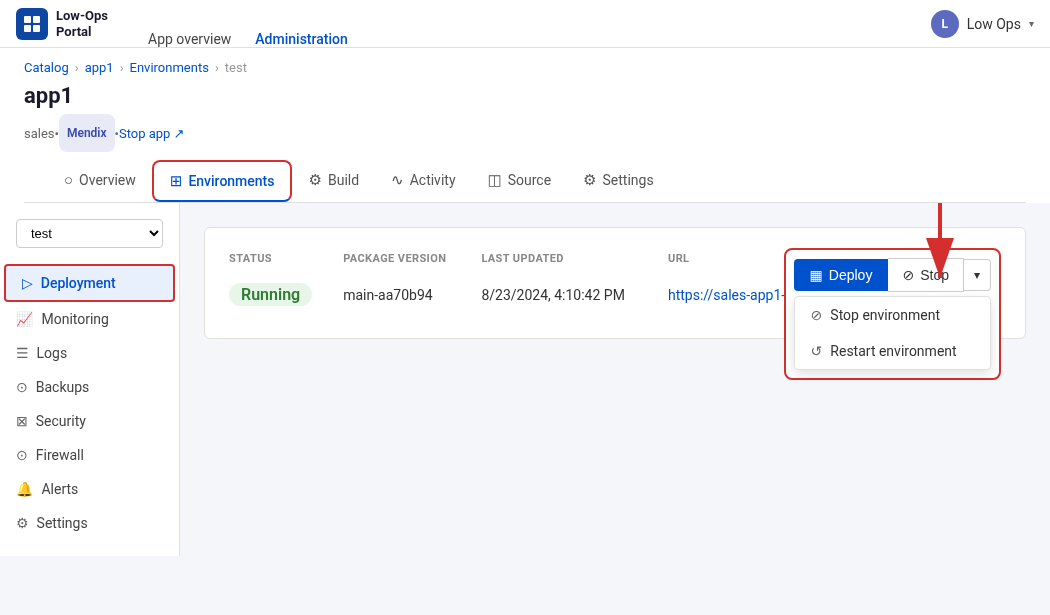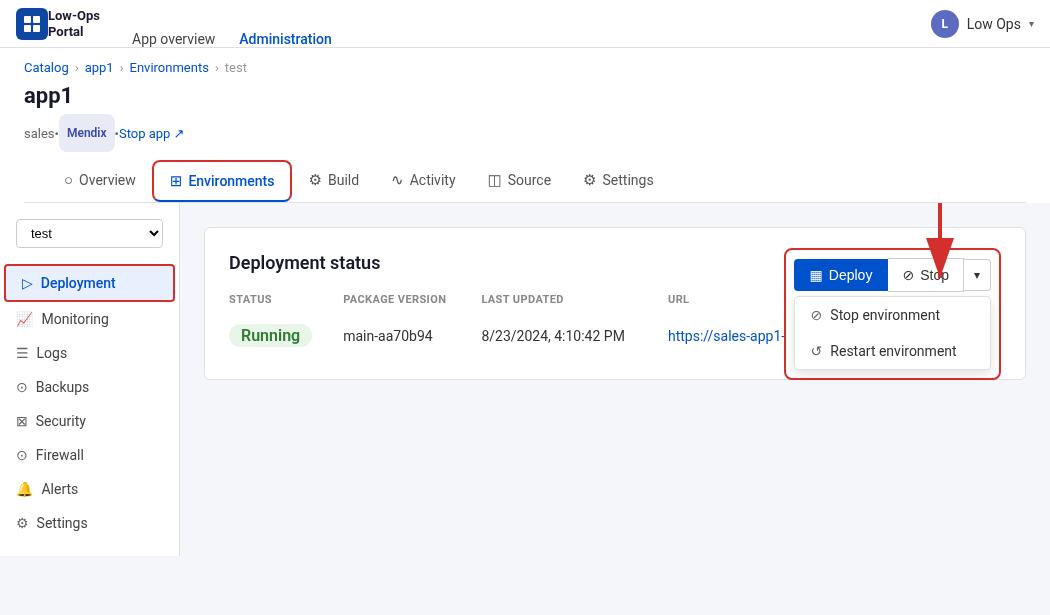--- a/index.html
+++ b/index.html
@@ -4,21 +4,21 @@
   <style>
     * { box-sizing: border-box; margin: 0; padding: 0; }
     body { font-family: -apple-system, BlinkMacSystemFont, 'Segoe UI', Roboto, sans-serif; font-size: 14px; color: #333; background: #f5f6fa; }
 
     
     .topnav {
       display: flex; align-items: center; height: 48px;
       background: #fff; border-bottom: 1px solid #e0e0e0;
       padding: 0 16px; gap: 24px;
     }
-    .logo-area { display: flex; align-items: center; gap: 0; margin-right: 8px; }
+    .logo-area { display: flex; align-items: center; gap: 8px; margin-right: 16px; }
     .logo-box { width: 32px; height: 32px; background: #0d47a1; border-radius: 6px; display: flex; align-items: center; justify-content: center; }
     .logo-box svg { width: 20px; height: 20px; }
     .logo-text { font-size: 13px; font-weight: 700; color: #1a1a2e; line-height: 1.2; }
     .nav-link { font-size: 14px; color: #444; text-decoration: none; cursor: pointer; margin-top: 31px; }
     .nav-link.active { color: #0052cc; font-weight: 500; }
     .topnav-right { margin-left: auto; display: flex; align-items: center; gap: 8px; }
     .user-avatar { width: 28px; height: 28px; background: #5c6bc0; border-radius: 50%; display: flex; align-items: center; justify-content: center; color: #fff; font-weight: 700; font-size: 12px; }
     .user-name { font-size: 14px; color: #333; }
     .chevron { font-size: 10px; color: #666; }
 
@@ -213,21 +213,20 @@
         <defs>
           <marker id="arrowhead" markerWidth="10" markerHeight="7" refX="10" refY="3.5" orient="auto">
             <polygon points="0 0, 10 3.5, 0 7" fill="#d32f2f"></polygon>
           </marker>
         </defs>
         <line x1="30" y1="0" x2="30" y2="75" stroke="#d32f2f" stroke-width="4" marker-end="url(#arrowhead)"></line>
       </svg>
     </div>
 
     <div class="card">
-      <h2 class="card-title">Deployment status</h2>
 
       <table class="status-table">
         <thead>
           <tr>
             <th>STATUS</th>
             <th>PACKAGE VERSION</th>
             <th>LAST UPDATED</th>
             <th>URL</th>
           </tr>
         </thead>

